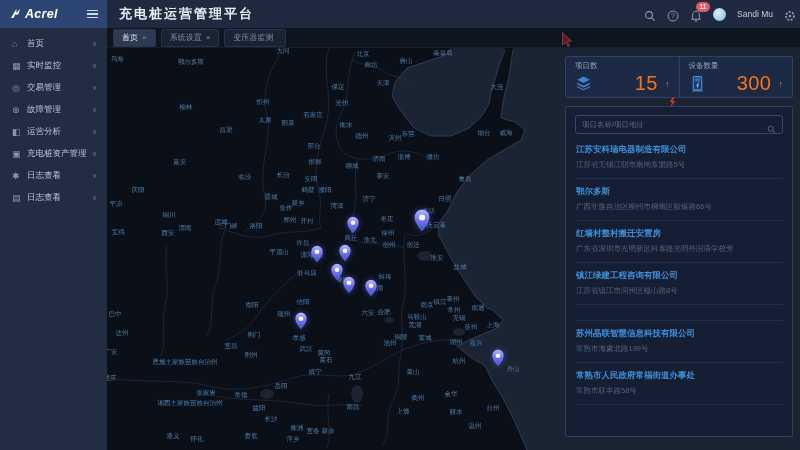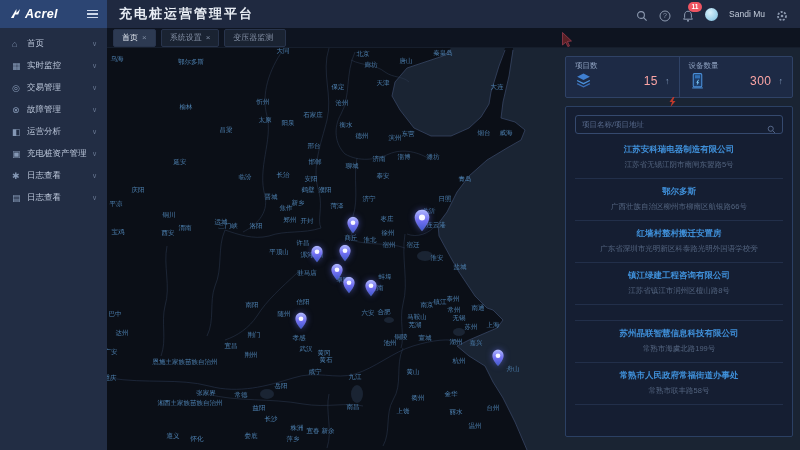--- a/index.html
+++ b/index.html
@@ -9,21 +9,21 @@
 
   
   .topbar { position:absolute; top:0; left:0; right:0; height:28px; background:#1f2940;
     display:flex; align-items:center; z-index:30; }
   .brand { width:107px; height:28px; background:#2c4573; display:flex; align-items:center;
     padding:0 9px 0 10px; gap:4px; flex:0 0 auto; }
   .logo-text { color:#ffffff; font-weight:bold; font-style:italic; font-size:12.5px; letter-spacing:.3px; }
   .hamburger { margin-left:auto; display:flex; flex-direction:column; gap:2px; cursor:pointer; }
   .hamburger i { display:block; width:11px; height:1.5px; background:#cdd8ea; }
   .page-title { color:#e8edf4; font-size:13px; font-weight:bold; letter-spacing:2px; margin-left:12px; }
-  .topbar-right { margin-left:auto; display:flex; align-items:center; gap:11px; padding-right:12px; }
+  .topbar-right { margin-left:auto; display:flex; align-items:center; gap:11px; padding-right:4px; }
   .tb-ico { width:12px; height:12px; color:#8d9ab0; cursor:pointer; }
   .bell-wrap { position:relative; }
   .badge { position:absolute; top:-6px; left:6px; background:#ef5562; color:#fff; font-size:6.5px;
     line-height:1; padding:1.5px 3.5px; border-radius:7px; font-weight:bold; }
   .avatar { width:13px; height:13px; border-radius:50%;
     background:radial-gradient(circle at 38% 35%, #d9f1fb, #9fd2ea 60%, #7db8d8); cursor:pointer; }
   .user-name { font-size:8.5px; color:#c3ccda; }
 
   
   .sidebar { position:absolute; top:28px; left:0; width:107px; bottom:0; background:#222d44;
@@ -63,32 +63,32 @@
 
   
   .rightpanel { position:absolute; top:56px; right:7px; width:228px; height:381px;
     display:flex; flex-direction:column; z-index:28; }
   .stats { display:flex; height:42px; background:#1d2a45; border:1px solid #2f4266; border-radius:2px; }
   .stat { flex:1; padding:4px 9px 3px; }
   .stat + .stat { border-left:1px solid #2f4266; }
   .stat-label { font-size:7.5px; color:#8fa2c0; }
   .stat-body { display:flex; align-items:center; margin-top:1px; }
   .stat-icon { width:17px; height:17px; flex:0 0 auto; }
-  .stat-value { margin-left:auto; color:#fca5a5; font-size:12px; font-weight:500; letter-spacing:.5px; }
+  .stat-value { margin-left:auto; color:#f97316; font-size:20px; font-weight:500; letter-spacing:.5px; }
   .trend { color:#7d93b5; font-size:9px; margin-left:7px; }
   .listpanel { margin-top:8px; flex:1; background:rgba(21,30,50,.94); border:1px solid #2b4063;
     border-radius:2px; padding:8px 9px; display:flex; flex-direction:column; overflow:hidden; }
   .searchbox { display:flex; align-items:center; border:1px solid #35496e; border-radius:3px;
     height:19px; padding:0 6px; flex:0 0 auto; }
   .searchbox input { flex:1; background:transparent; border:none; outline:none;
     color:#aebcd2; font-size:7.5px; font-family:inherit; }
   .searchbox input::placeholder { color:#56688a; }
   .search-glyph { width:9px; height:9px; color:#56688a; flex:0 0 auto; }
   .plist { margin-top:3px; }
-  .pitem { padding:7px 1px 8px; border-bottom:1px solid rgba(70,95,135,.28); cursor:pointer;text-align:center; }
+  .pitem { padding:7px 1px 8px; border-bottom:1px solid rgba(70,95,135,.28); cursor:pointer; }
   .pname { color:#3f8fd8; font-size:8.5px; font-weight:bold; }
   .paddr { color:#53647f; font-size:7.5px; margin-top:4px; }
 
   .cursor-a { position:absolute; z-index:40; }
 </style>
 </head>
 <body>
 
 <svg width="0" height="0" style="position:absolute">
   <defs>

